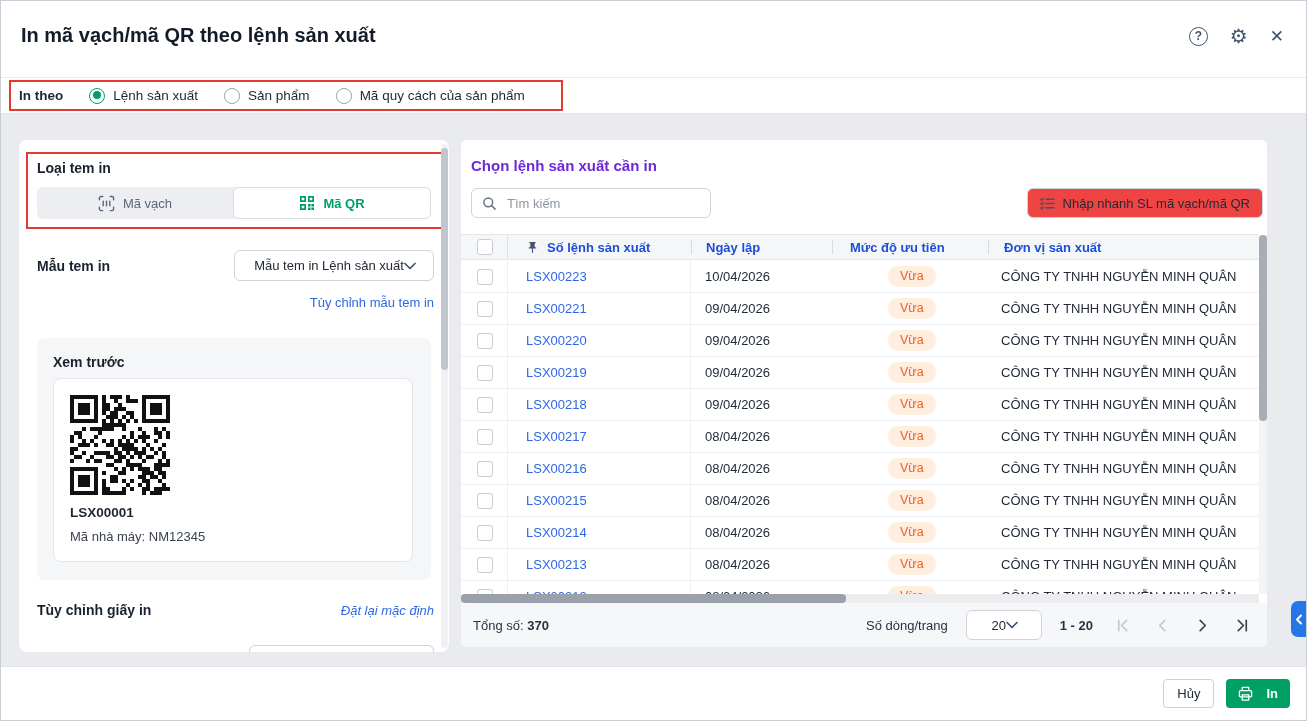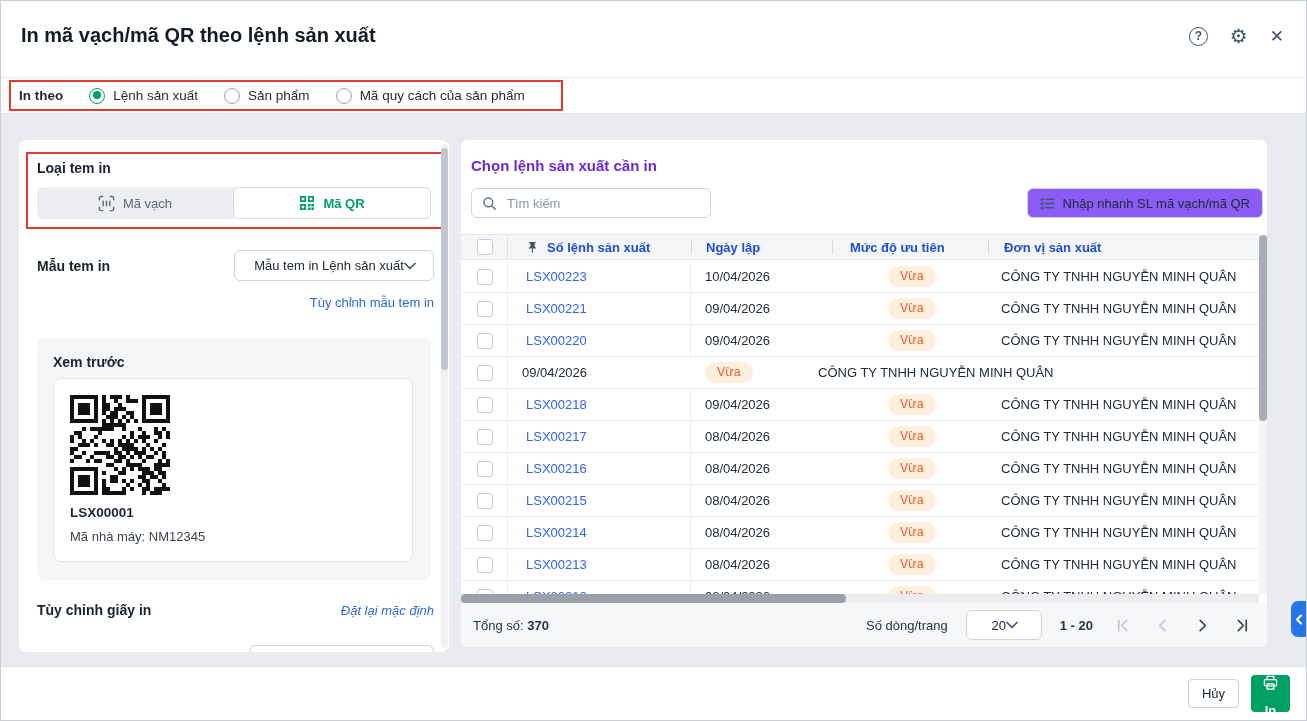--- a/index.html
+++ b/index.html
@@ -55,21 +55,21 @@
   .cut-select{position:absolute;left:230px;top:505px;width:185px;height:10px;border:1px solid #cfd4db;border-bottom:none;border-radius:6px 6px 0 0;background:#fff;}
   .lscroll{position:absolute;right:1px;top:4px;width:7px;height:504px;background:#f0f1f4;border-radius:4px;}
   .lscroll .thumb{position:absolute;left:0;top:4px;width:7px;height:222px;background:#c2c7cf;border-radius:4px;}
 
   
   .rcard{position:absolute;left:460px;top:26px;width:806px;height:507px;background:#fff;border-radius:6px;}
   .r-title{position:absolute;left:10px;top:17px;font-size:15px;font-weight:700;color:#6d28d9;}
   .search{position:absolute;left:10px;top:48px;width:240px;height:30px;border:1px solid #cfd4db;border-radius:6px;display:flex;align-items:center;gap:8px;padding:0 10px;background:#fff;}
   .search input{border:none;outline:none;flex:1;font-size:13px;font-family:inherit;color:#222a38;background:transparent;}
   .search input::placeholder{color:#8d96a4;}
-  .quickbtn{position:absolute;right:4px;top:48px;height:30px;display:flex;align-items:center;gap:8px;padding:0 12px;border:1px solid #cfd4db;border-radius:6px;background:#8b5cf6;font-size:13px;color:#222a38;cursor:pointer;}
+  .quickbtn{position:absolute;right:4px;top:48px;height:30px;display:flex;align-items:center;gap:8px;padding:0 12px;border:1px solid #cfd4db;border-radius:6px;background:#ef4444;font-size:13px;color:#222a38;cursor:pointer;}
 
   .thead{position:absolute;left:0;top:94px;width:798px;height:26px;background:#f5f6f8;border-top:1px solid #e3e6ea;border-bottom:1px solid #e3e6ea;display:flex;align-items:center;font-size:13px;font-weight:700;color:#1d4ed8;}
   .tbody{position:absolute;left:0;top:121px;width:798px;height:333px;overflow:hidden;}
   .trow{display:flex;align-items:center;height:32px;border-bottom:1px solid var(--rowline);font-size:13px;}
   .c-check{width:47px;display:flex;align-items:center;padding-left:16px;align-self:stretch;}
   .thead .c-check{border-right:1px solid #dde1e6;}
   .trow .c-check{border-right:1px solid var(--rowline);}
   .c-code{width:183px;padding-left:18px;display:flex;align-items:center;gap:8px;align-self:stretch;}
   .trow .c-code{border-right:1px solid var(--rowline);}
   .c-date{width:140px;padding-left:14px;}
@@ -95,21 +95,21 @@
   .pp-sel{width:76px;height:30px;}
   .tf-range{font-weight:700;}
   .pgbtn{display:flex;align-items:center;justify-content:center;width:22px;height:22px;cursor:pointer;}
 
   
   .collapse-tab{position:absolute;right:0;top:487px;width:15px;height:36px;background:var(--tabblue);border-radius:7px 0 0 7px;display:flex;align-items:center;justify-content:center;cursor:pointer;}
 
   
   .foot{position:absolute;left:0;bottom:0;right:0;height:54px;background:#fff;border-top:1px solid #dfe2e7;display:flex;align-items:center;justify-content:flex-end;gap:12px;padding-right:16px;}
   .btn-cancel{height:29px;padding:0 13px;background:#fff;border:1px solid #ccd2d9;border-radius:4px;font-size:13px;color:#222a38;cursor:pointer;display:flex;align-items:center;font-family:inherit;}
-  .btn-print{height:37px;padding:0 12px;background:var(--green);border:none;border-radius:4px;font-size:13px;font-weight:700;color:#fff;cursor:pointer;display:flex;align-items:center;gap:13px;font-family:inherit;flex-direction:column;}
+  .btn-print{height:29px;padding:0 12px;background:var(--green);border:none;border-radius:4px;font-size:13px;font-weight:700;color:#fff;cursor:pointer;display:flex;align-items:center;gap:13px;font-family:inherit;}
   svg{display:block}
 </style>
 </head>
 <body>
 
 <div class="stage">
 
   <div class="hd">
     <div class="hd-title">In mã vạch/mã QR theo lệnh sản xuất</div>
     <div class="hd-icons">
@@ -580,20 +580,23 @@
             </div>
     <div class="c-date date-tx">09/04/2026</div>
     <div class="c-pri"><span class="badge">Vừa</span></div>
     <div class="c-unit unit-tx">CÔNG TY TNHH NGUYỄN MINH QUÂN</div>
   </div>
 
   <div class="trow">
     <div class="c-check">
               <span class="cb"></span>
             </div>
+    <div class="c-code">
+              <a class="code-link">LSX00219</a>
+            </div>
     <div class="c-date date-tx">09/04/2026</div>
     <div class="c-pri"><span class="badge">Vừa</span></div>
     <div class="c-unit unit-tx">CÔNG TY TNHH NGUYỄN MINH QUÂN</div>
   </div>
 
   <div class="trow">
     <div class="c-check">
               <span class="cb"></span>
             </div>
     <div class="c-code">

